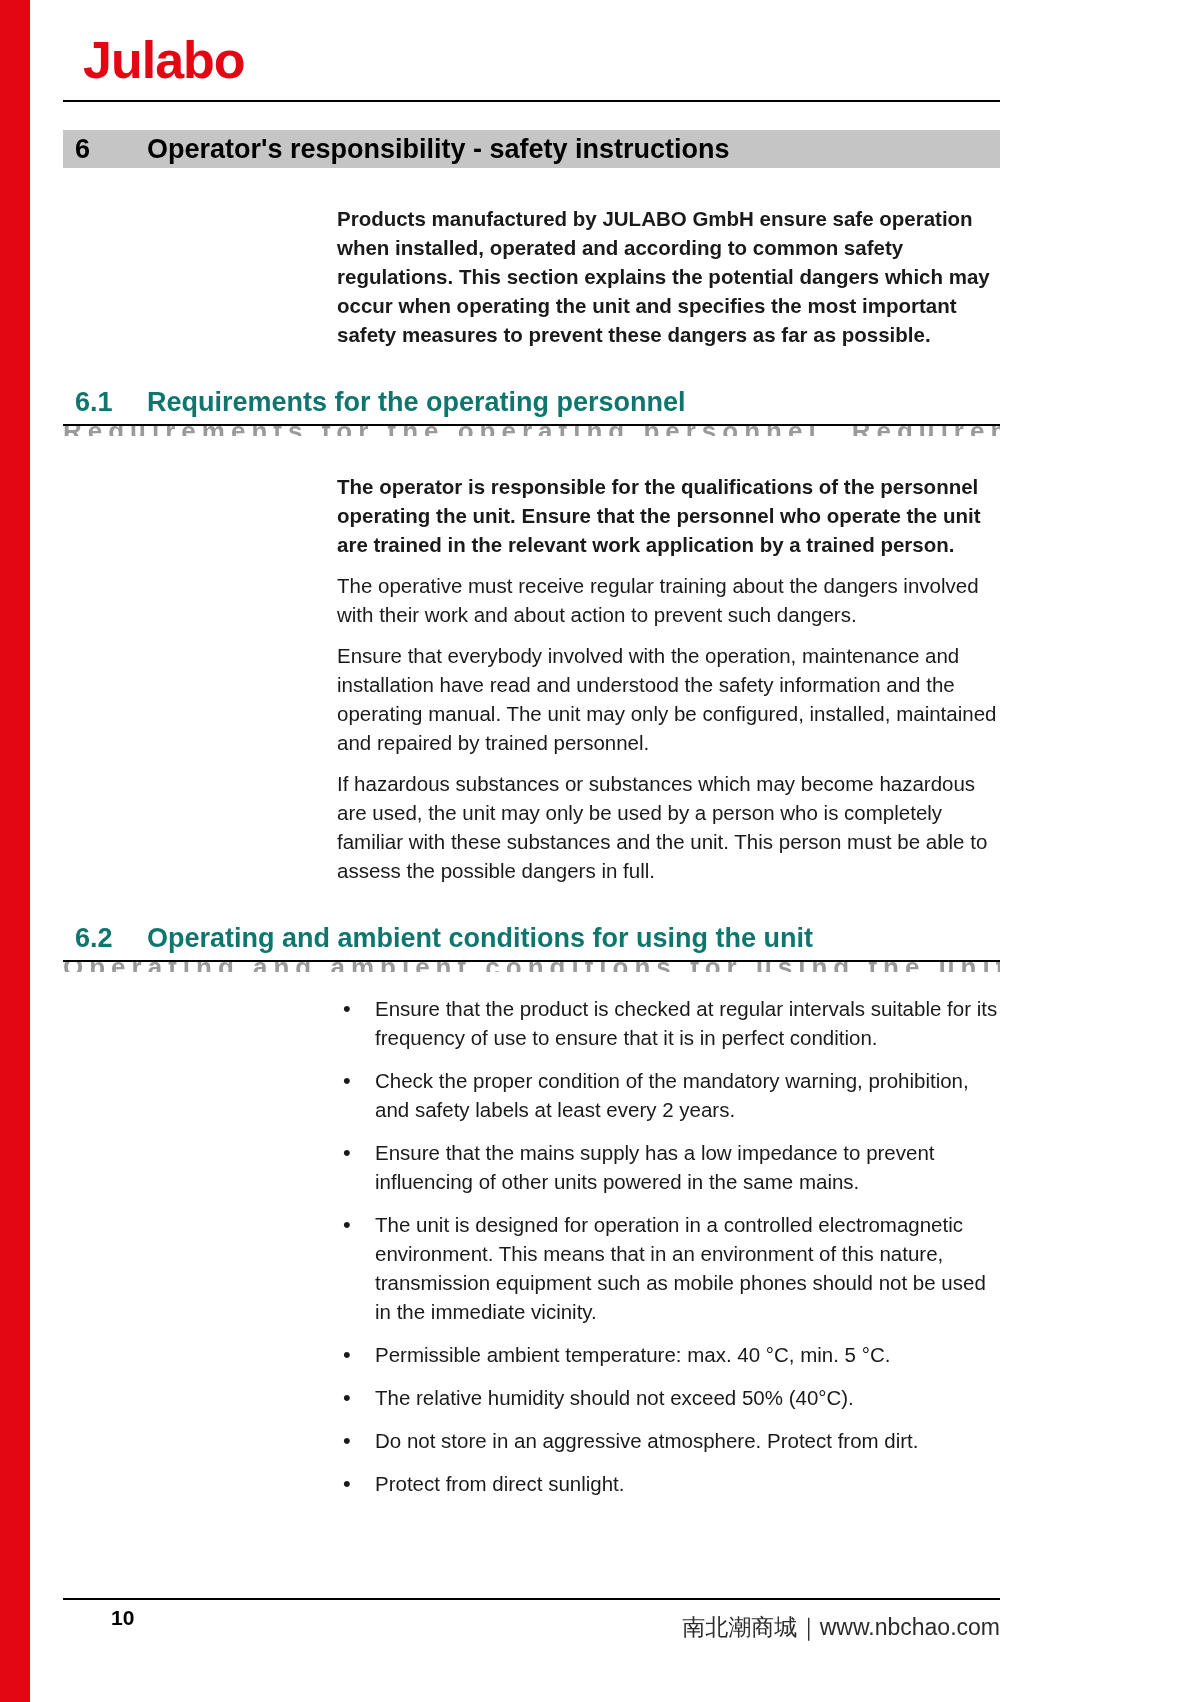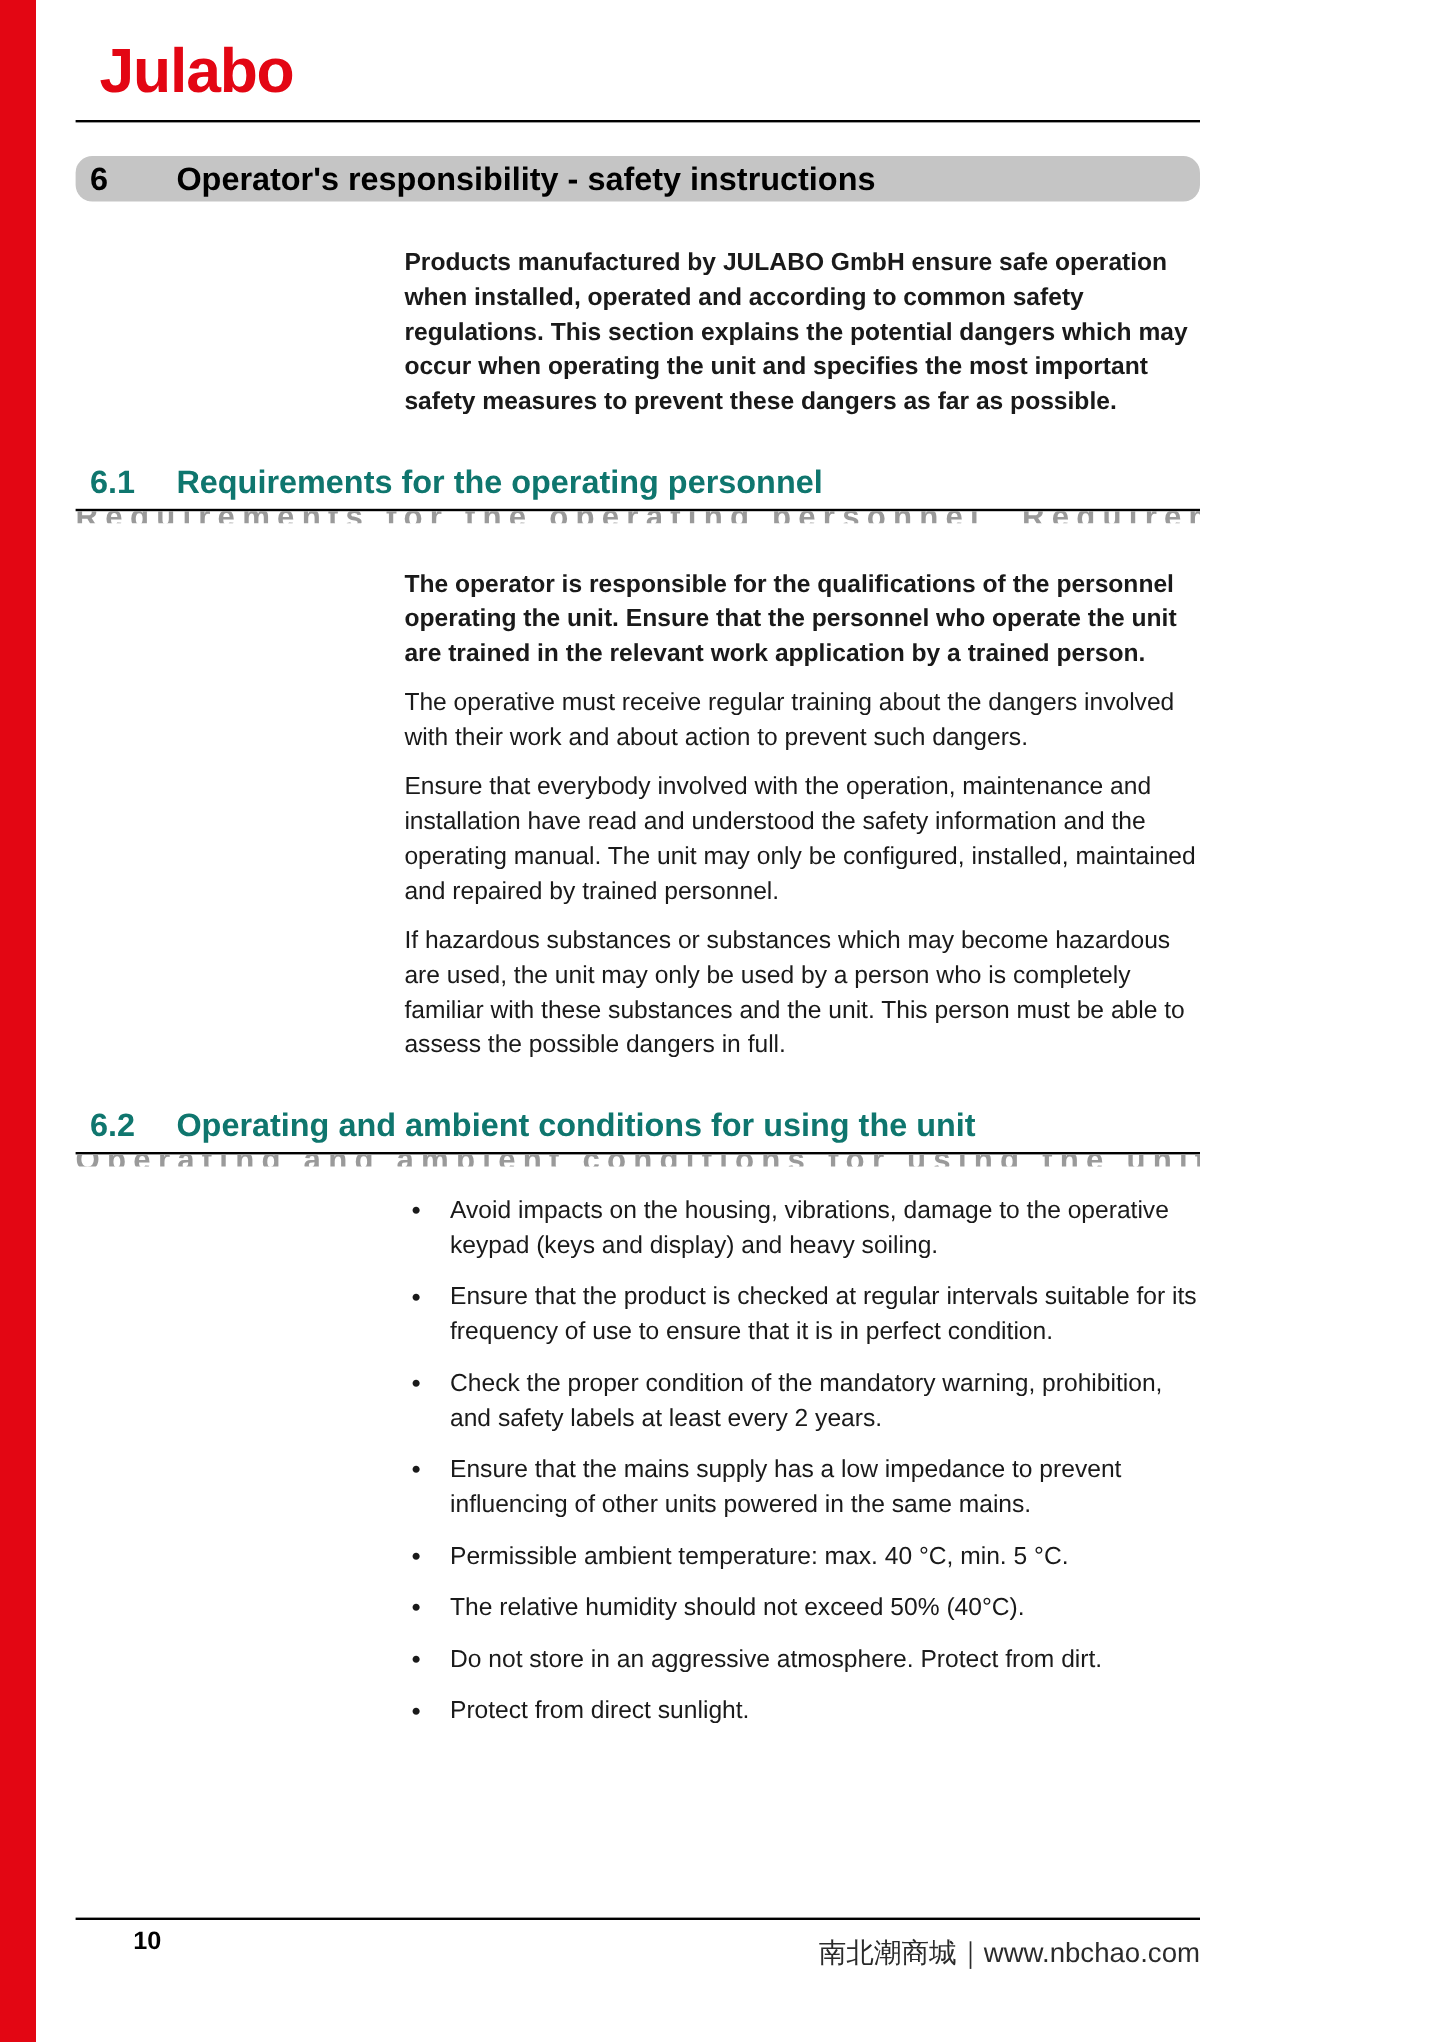--- a/index.html
+++ b/index.html
@@ -36,21 +36,20 @@
   .chapter-bar {
     margin-top: 28px;
     background: #c5c5c5;
     height: 38px;
     line-height: 38px;
     font-size: 27px;
     font-weight: bold;
     color: #000;
     padding-left: 12px;
     white-space: nowrap;
-    border-radius: 14px;
   }
   .num-col { display: inline-block; width: 72px; }
   p.body {
     margin-left: 274px; width: 663px;
     font-size: 20.5px;
     line-height: 29px;
     margin-top: 12px;
   }
   p.body.first { margin-top: 36px; font-weight: bold; }
   .subheading {
@@ -147,24 +146,24 @@
   <p class="body">If hazardous substances or substances which may become hazardous are used, the unit may only be used by a person who is completely familiar with these substances and the unit. This person must be able to assess the possible dangers in full.</p>
 
   <div class="subheading">
     <span class="num-col">6.2</span><span>Operating and ambient conditions for using the unit</span>
   </div>
   <div class="ghost-rule">
     <span>Operating and ambient conditions for using the unit</span>
   </div>
 
   <div class="bullets">
-    <div class="bullet">Avoid impacts on the housing, vibrations, damage to the operative keypad (keys and display) and heavy soiling.</div>
     <div class="bullet">Ensure that the product is checked at regular intervals suitable for its frequency of use to ensure that it is in perfect condition.</div>
     <div class="bullet">Check the proper condition of the mandatory warning, prohibition, and safety labels at least every 2 years.</div>
     <div class="bullet">Ensure that the mains supply has a low impedance to prevent influencing of other units powered in the same mains.</div>
+    <div class="bullet">The unit is designed for operation in a controlled electromagnetic environment. This means that in an environment of this nature, transmission equipment such as mobile phones should not be used in the immediate vicinity.</div>
     <div class="bullet">Permissible ambient temperature: max. 40 °C, min. 5 °C.</div>
     <div class="bullet">The relative humidity should not exceed 50% (40°C).</div>
     <div class="bullet">Do not store in an aggressive atmosphere. Protect from dirt.</div>
     <div class="bullet">Protect from direct sunlight.</div>
   </div>
 
   <hr class="footer-rule">
   <div class="page-number">10</div>
   <div class="footer-text">南北潮商城｜www.nbchao.com</div>
 

